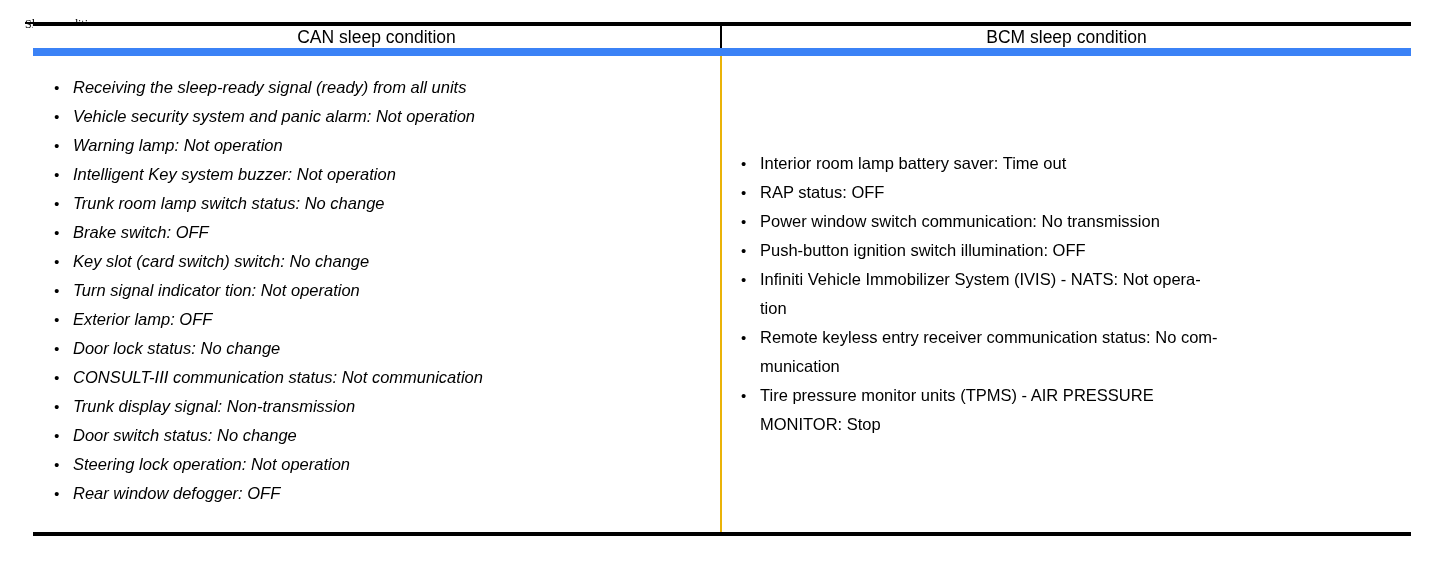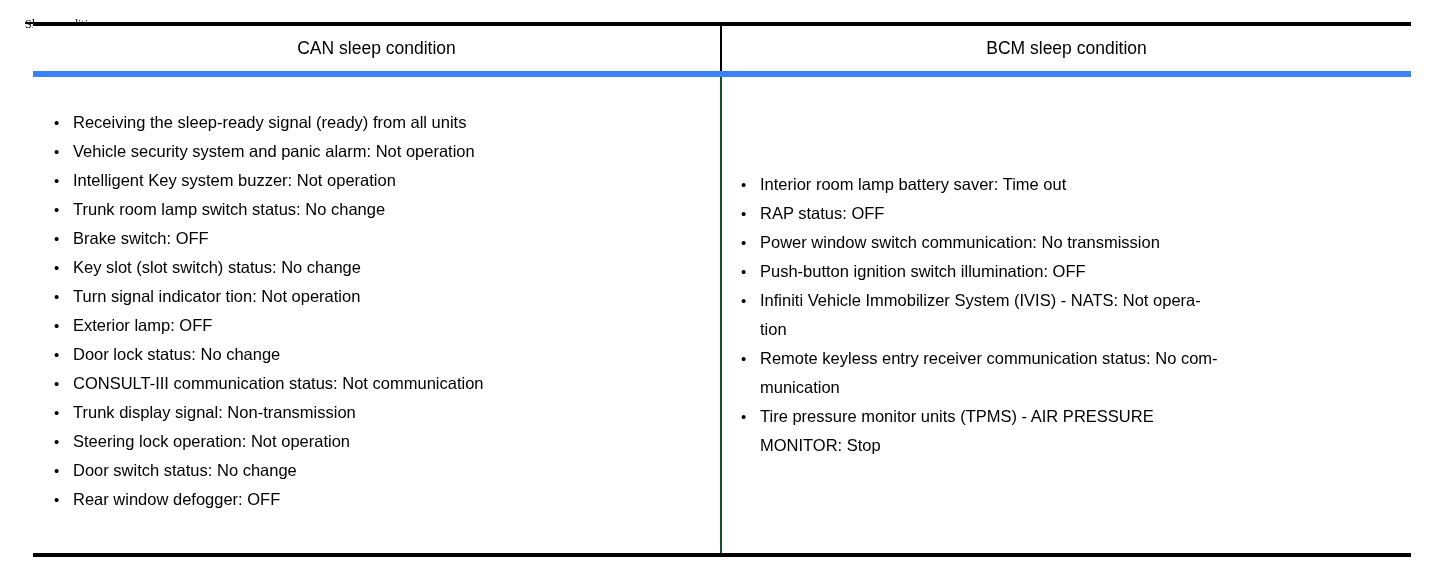--- a/index.html
+++ b/index.html
@@ -32,44 +32,45 @@
   .sleep-table {
     position: absolute;
     left: 33px; top: 22px;
     width: 1378px;
     border-top: 4px solid #000000;
     border-bottom: 4px solid #000000;
     background: #ffffff;
   }
   .header-row {
     display: flex;
-    height: 51px;
-    border-bottom: 6px solid #3b82f6;
+    height: 30px;
+    border-bottom: 8px solid #3b82f6;
   }
   .header-cell {
     width: 50%;
     display: flex;
     align-items: center;
     justify-content: center;
     font-size: 17.5px;
   }
   .header-cell.can { border-right: 2px solid #000000; }
   .body-row {
     display: flex;
     height: 476px;
   }
   .body-cell {
     width: 50%;
     display: flex;
     flex-direction: column;
     justify-content: center;
   }
   .body-cell.can {
-    border-right: 2px solid #14532d;
+    border-right: 2px solid #eab308;
     padding: 4px 12px 12px 20px;
+    font-style: italic;
   }
   .body-cell.bcm {
     padding: 4px 12px 4px 18px;
   }
   .bullet-list { list-style: none; }
   .bullet-item {
     position: relative;
     padding-left: 20px;
     font-size: 16.5px;
     line-height: 29px;
@@ -94,31 +95,32 @@
   <div class="sleep-table">
     <div class="header-row">
       <div class="header-cell can">CAN sleep condition</div>
       <div class="header-cell bcm">BCM sleep condition</div>
     </div>
     <div class="body-row">
       <div class="body-cell can">
         <ul class="bullet-list">
             <li class="bullet-item">Receiving the sleep-ready signal (ready) from all units</li>
             <li class="bullet-item">Vehicle security system and panic alarm: Not operation</li>
+            <li class="bullet-item">Warning lamp: Not operation</li>
             <li class="bullet-item">Intelligent Key system buzzer: Not operation</li>
             <li class="bullet-item">Trunk room lamp switch status: No change</li>
             <li class="bullet-item">Brake switch: OFF</li>
-            <li class="bullet-item">Key slot (slot switch) status: No change</li>
+            <li class="bullet-item">Key slot (card switch) switch: No change</li>
             <li class="bullet-item">Turn signal indicator tion: Not operation</li>
             <li class="bullet-item">Exterior lamp: OFF</li>
             <li class="bullet-item">Door lock status: No change</li>
             <li class="bullet-item">CONSULT-III communication status: Not communication</li>
             <li class="bullet-item">Trunk display signal: Non-transmission</li>
+            <li class="bullet-item">Door switch status: No change</li>
             <li class="bullet-item">Steering lock operation: Not operation</li>
-            <li class="bullet-item">Door switch status: No change</li>
             <li class="bullet-item">Rear window defogger: OFF</li>
           </ul>
       </div>
       <div class="body-cell bcm">
         <ul class="bullet-list">
             <li class="bullet-item">Interior room lamp battery saver: Time out</li>
             <li class="bullet-item">RAP status: OFF</li>
             <li class="bullet-item">Power window switch communication: No transmission</li>
             <li class="bullet-item">Push-button ignition switch illumination: OFF</li>
             <li class="bullet-item">Infiniti Vehicle Immobilizer System (IVIS) - NATS: Not opera-

